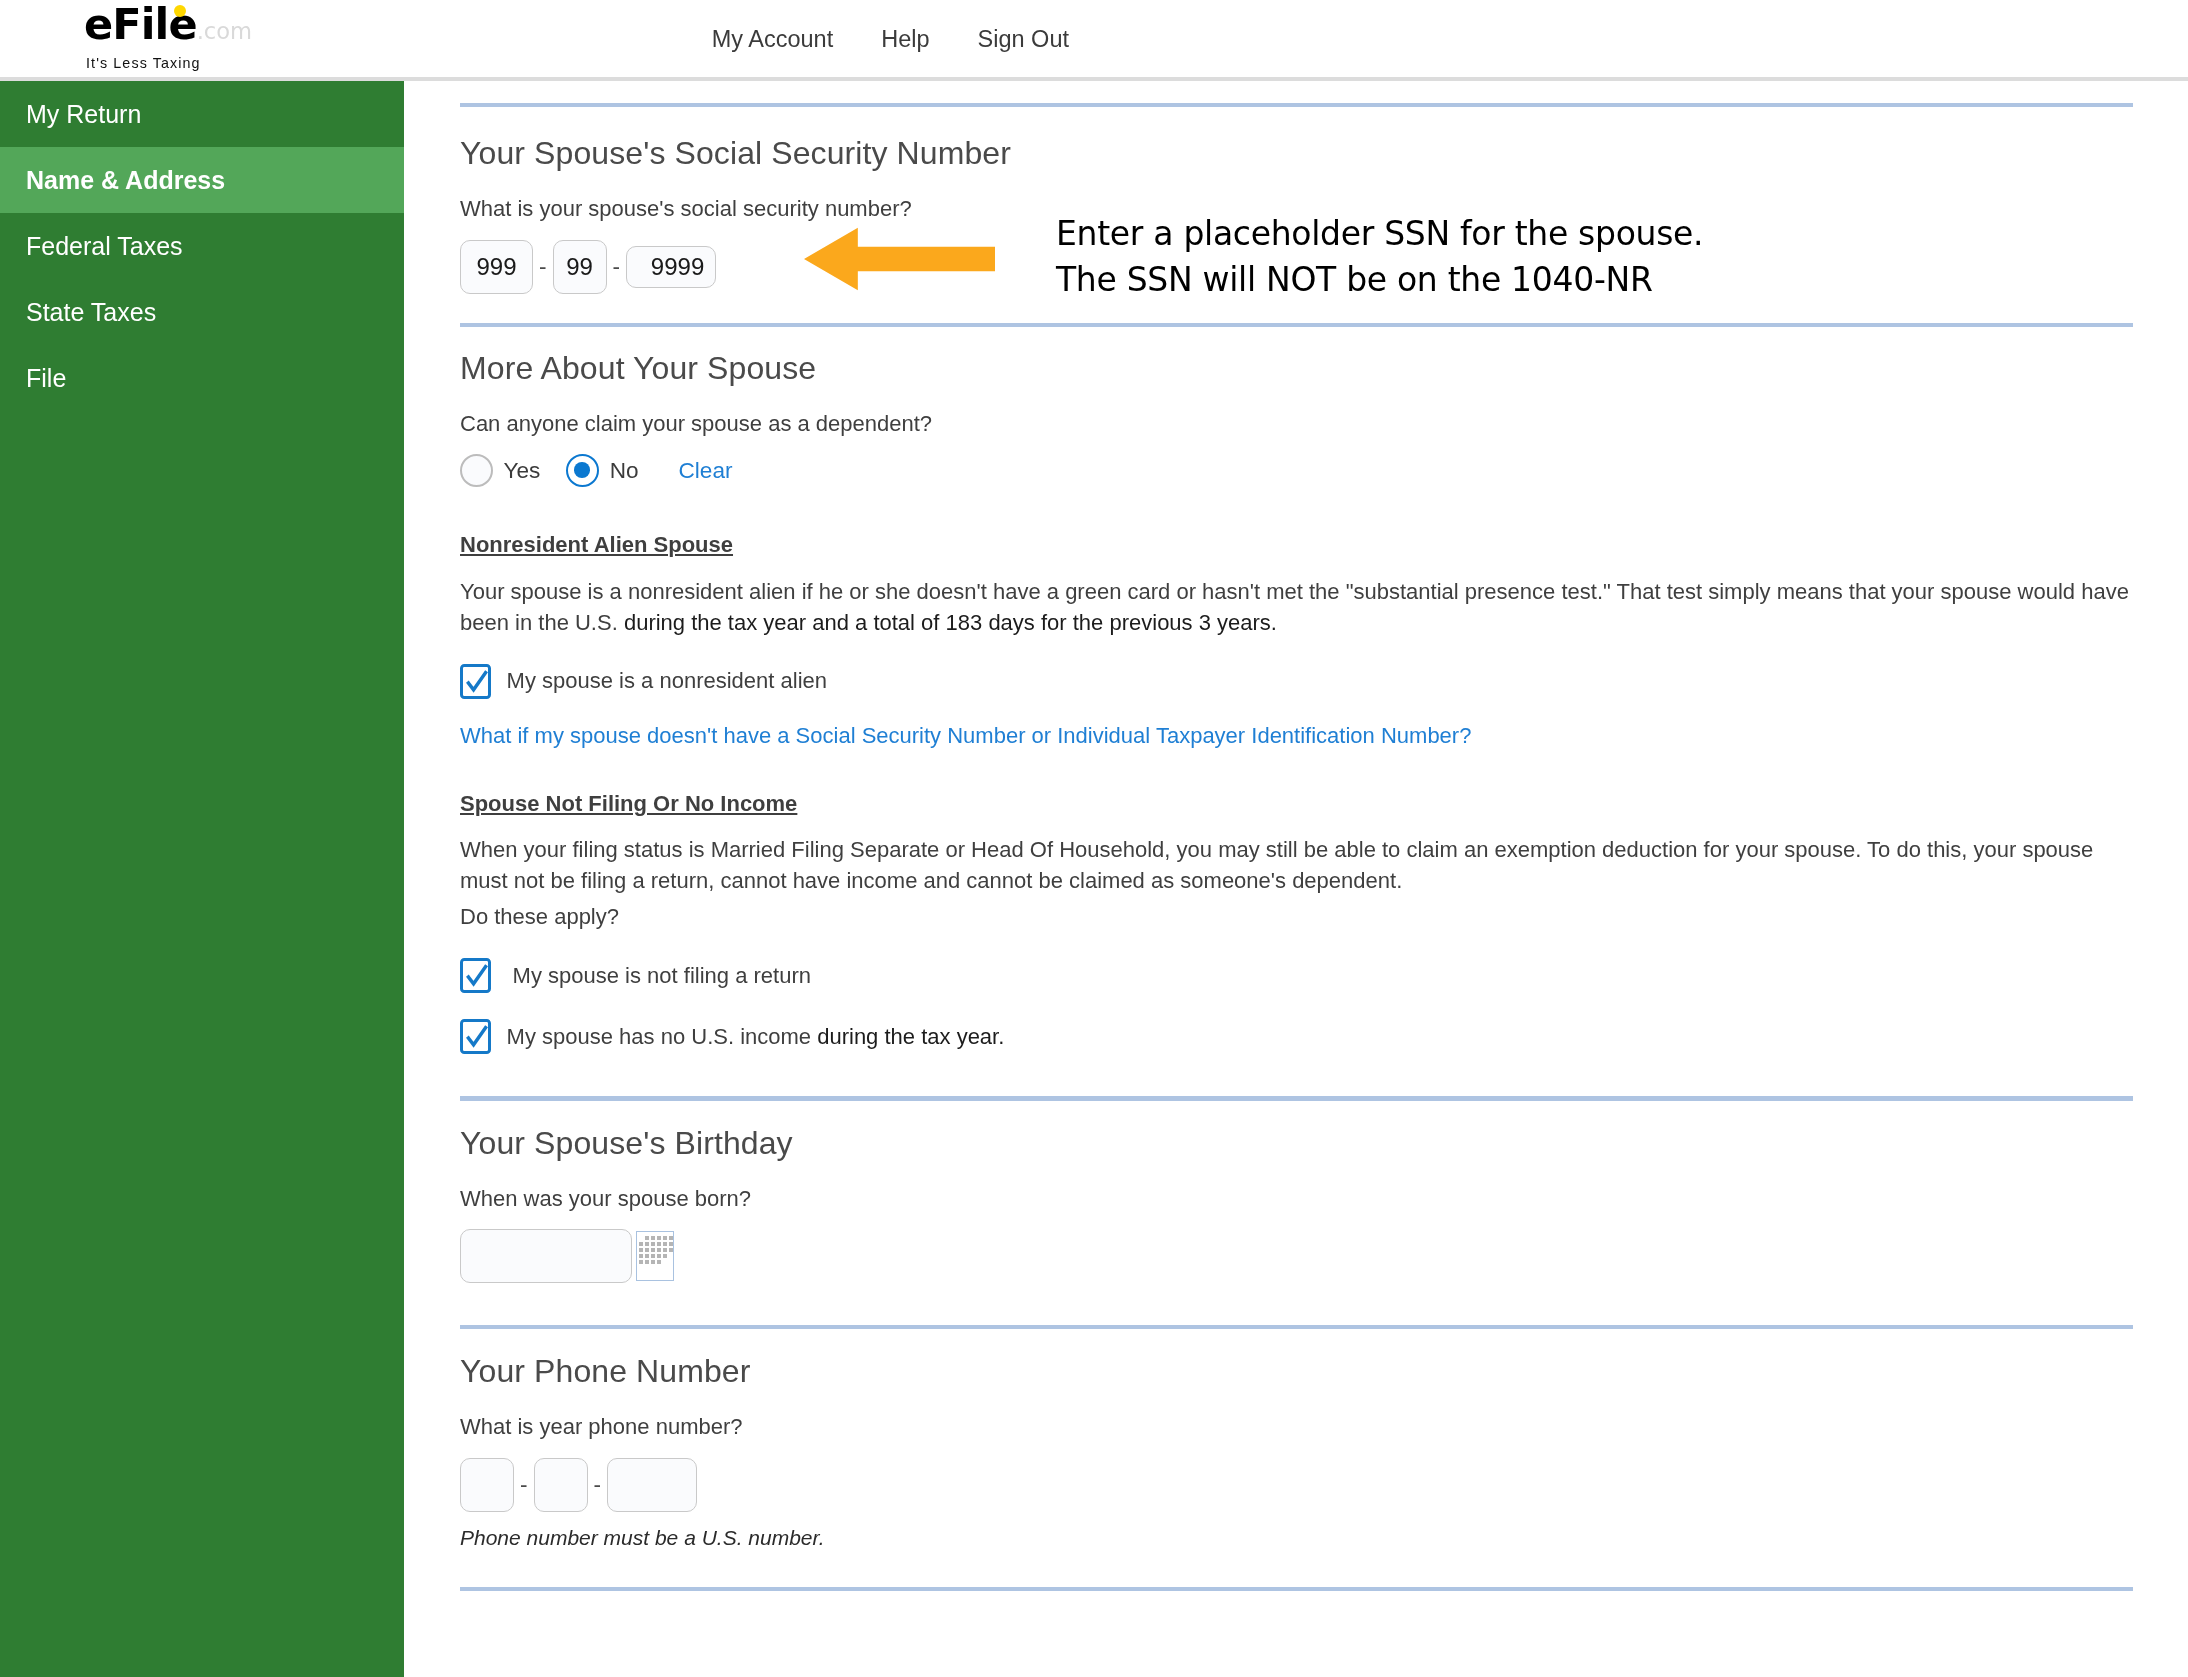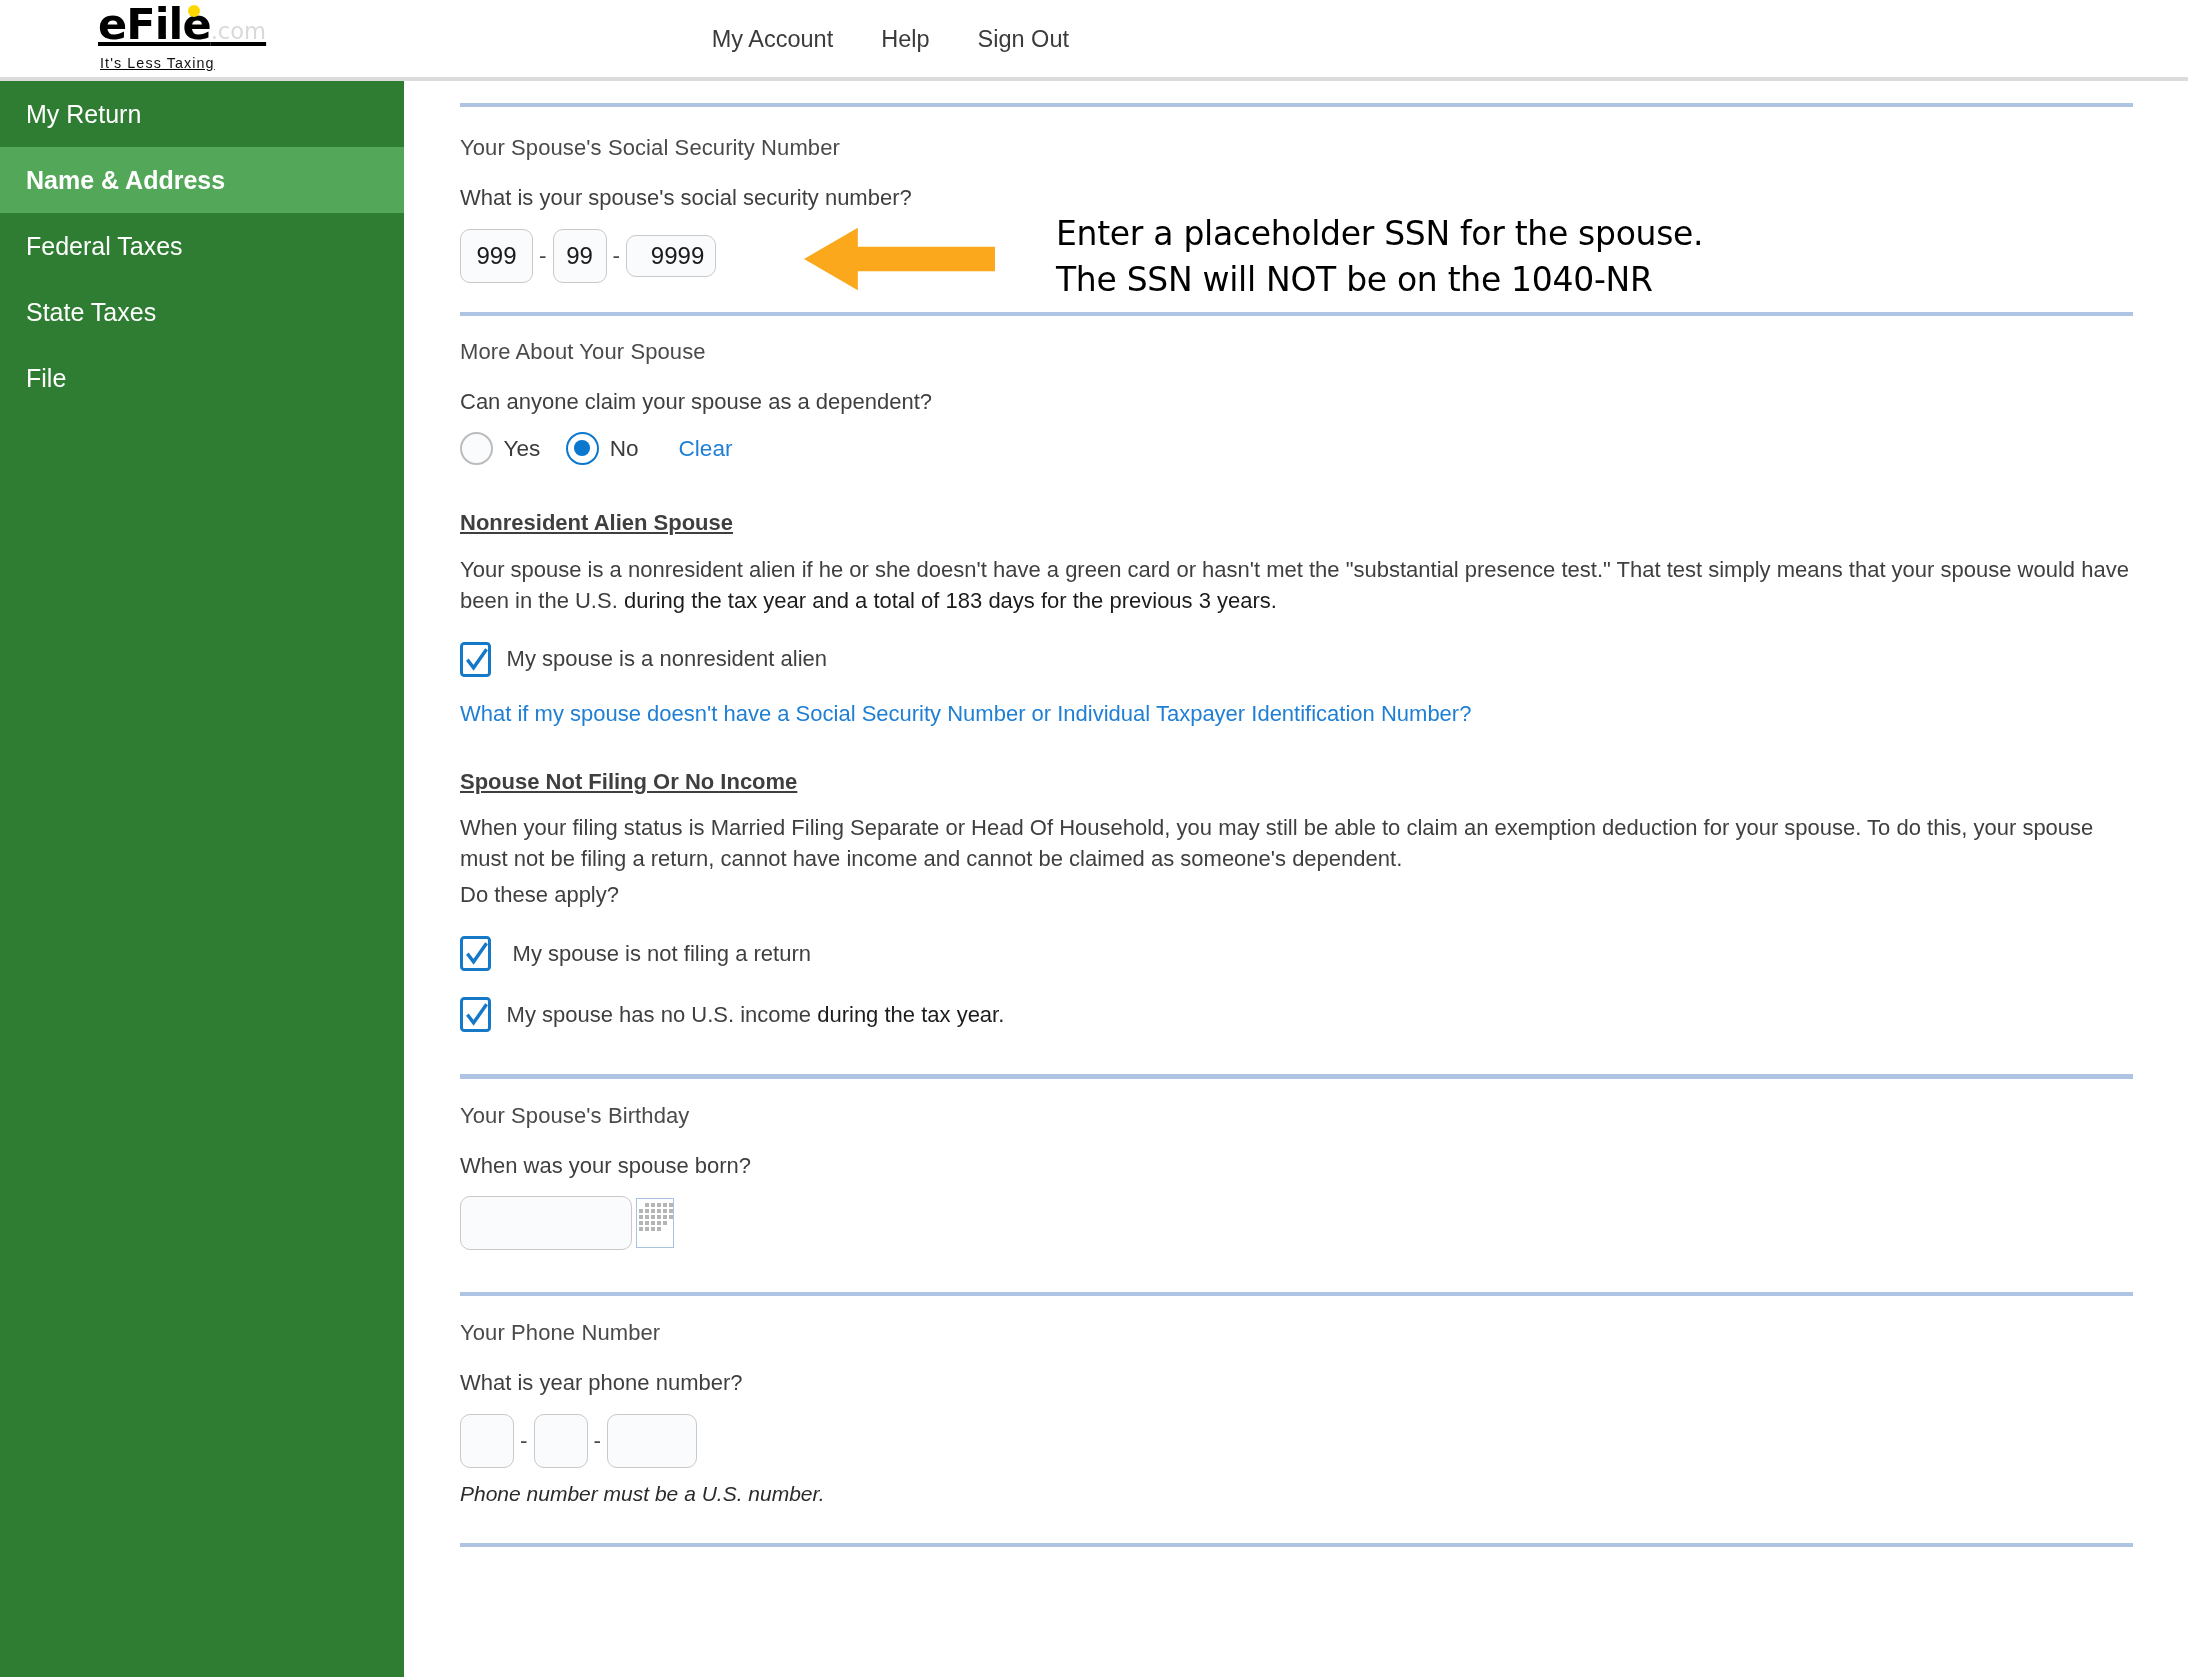--- a/index.html
+++ b/index.html
@@ -17,24 +17,23 @@
   }
 
   
   #header {
     position: absolute; left: 0; top: 0;
     width: 2188px; height: 81px;
     background: #ffffff;
     border-bottom: 4.3px solid #dcdcdc;
   }
   #logo {
-    position: absolute; left: 98px; top: 1.7px;
+    position: absolute; left: 84px; top: 1.7px;
     width: 200px; height: 71px;
     user-select: none;
-    text-decoration: underline;
   }
   #logo-main {
     font-family: "DejaVu Sans", sans-serif;
     font-size: 43px;
     font-weight: 700;
     color: #000000;
     letter-spacing: -0.9px;
     line-height: 45px;
     position: relative;
   }
@@ -106,21 +105,21 @@
     padding: 0 0 0 56px;
   }
   .hr {
     height: 4.3px;
     background: #aec4e2;
     margin: 0;
     width: 1673px;
   }
 
   h2.sec-title {
-    font-size: 22px;
+    font-size: 32px;
     font-weight: 400;
     color: #4a4a4a;
     margin: 0;
     font-family: "Liberation Sans", sans-serif;
     letter-spacing: 0.1px;
   }
   h3.sub-title {
     font-size: 22px;
     font-weight: 700;
     color: #3f3f3f;

